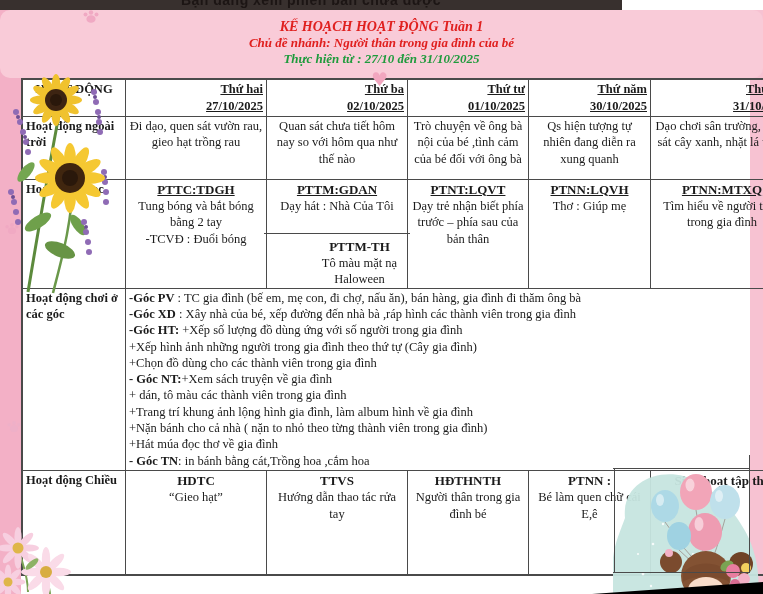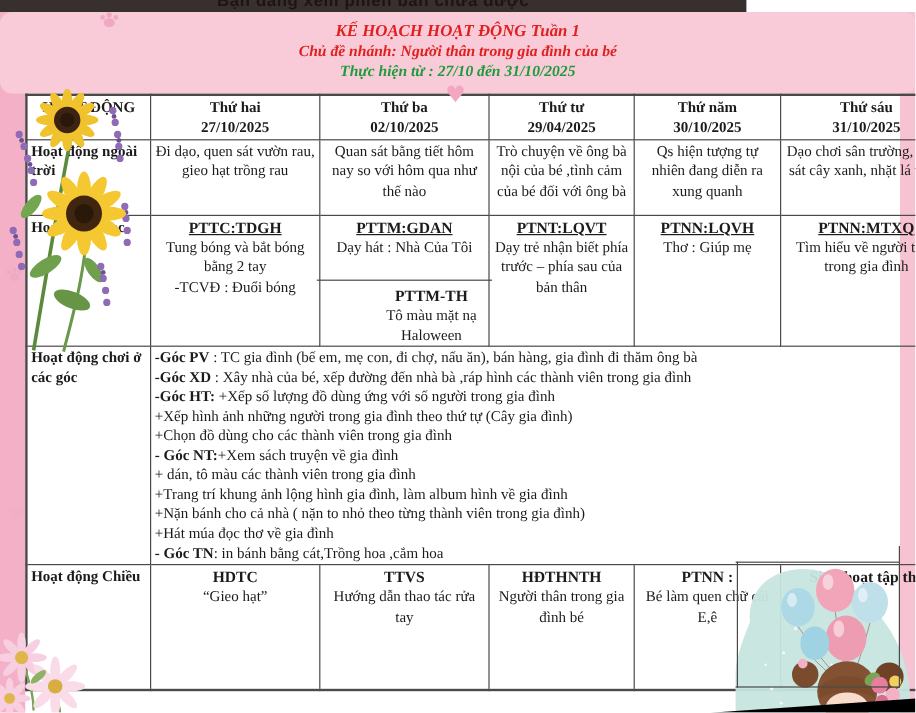--- a/index.html
+++ b/index.html
@@ -19,21 +19,21 @@
           text-align:center;padding-top:9px;box-sizing:border-box;border-radius:10px;}
   .title-line1{font-size:14px;font-weight:bold;font-style:italic;color:var(--title-red);line-height:1.15;}
   .title-line2{font-size:13px;font-weight:bold;font-style:italic;color:var(--title-red);line-height:1.2;}
   .title-line3{font-size:13px;font-weight:bold;font-style:italic;color:var(--date-green);line-height:1.25;}
 
   
   table.plan{position:absolute;left:21px;top:78px;width:729px;z-index:2;border-collapse:collapse;table-layout:fixed;}
   table.plan td,table.plan th{border:1px solid var(--border-col);padding:1px 3px;vertical-align:top;
           font-size:12.5px;line-height:1.32;color:#1b1b1b;background:transparent;}
   table.plan{border:2px solid var(--border-col);}
-  th.day{color:var(--day-red);font-weight:bold;text-align:center;font-size:12.5px;padding-top:3px;}
+  th.day{color:var(--day-red);font-weight:bold;text-align:right;font-size:12.5px;padding-top:3px;text-decoration:underline;}
   th.activity-head{color:var(--label-green);font-weight:bold;font-size:13px;text-align:center;padding-top:8px;}
   td.rowlabel{color:var(--label-green);font-weight:bold;font-size:13px;text-align:left;padding:2px 2px 0 4px;}
   td.c{text-align:center;padding-top:2px;}
   .cell-head{font-weight:bold;font-size:13px;}
   .u{text-decoration:underline;}
   td.corners-cell{text-align:left;padding:2px 2px 0 8px;}
   .goc-line{line-height:16.3px;white-space:nowrap;}
   .goc-line b{font-weight:bold;}
   .split-top{border-bottom:1px solid var(--border-col);height:52px;margin:-1px -3px 0 -3px;padding:2px 3px 0 3px;}
   .split-bottom{padding-top:4px;margin-left:45px;}
@@ -77,36 +77,36 @@
       <th class="day" style="width:134px;">
         <div>Thứ hai</div>
         <div>27/10/2025</div>
       </th>
       <th class="day" style="width:134px;">
         <div>Thứ ba</div>
         <div>02/10/2025</div>
       </th>
       <th class="day" style="width:114px;">
         <div>Thứ tư</div>
-        <div>29/04/2025</div>
+        <div>01/10/2025</div>
       </th>
       <th class="day" style="width:115px;">
         <div>Thứ năm</div>
         <div>30/10/2025</div>
       </th>
       <th class="day" style="width:136px;">
         <div>Thứ sáu</div>
         <div>31/10/2025</div>
       </th>
     </tr>
 
     <tr style="height:63px;">
       <td class="rowlabel">Hoạt động ngoài trời</td>
       <td class="c">Đi dạo, quen sát vườn rau, gieo hạt trồng rau</td>
-      <td class="c">Quan sát bằng tiết hôm nay so với hôm qua như thế nào</td>
+      <td class="c">Quan sát chưa tiết hôm nay so với hôm qua như thế nào</td>
       <td class="c">Trò chuyện về ông bà nội của bé ,tình cảm của bé đối với ông bà</td>
       <td class="c">Qs hiện tượng tự nhiên đang diễn ra xung quanh</td>
       <td class="c">Dạo chơi sân trường, quan sát cây xanh, nhặt lá vàng</td>
     </tr>
 
     <tr style="height:109px;">
       <td class="rowlabel">Hoạt động học</td>
       <td class="c">
         <div class="cell-head u">PTTC:TDGH</div>
         <div>Tung bóng và bắt bóng bằng 2 tay</div>

